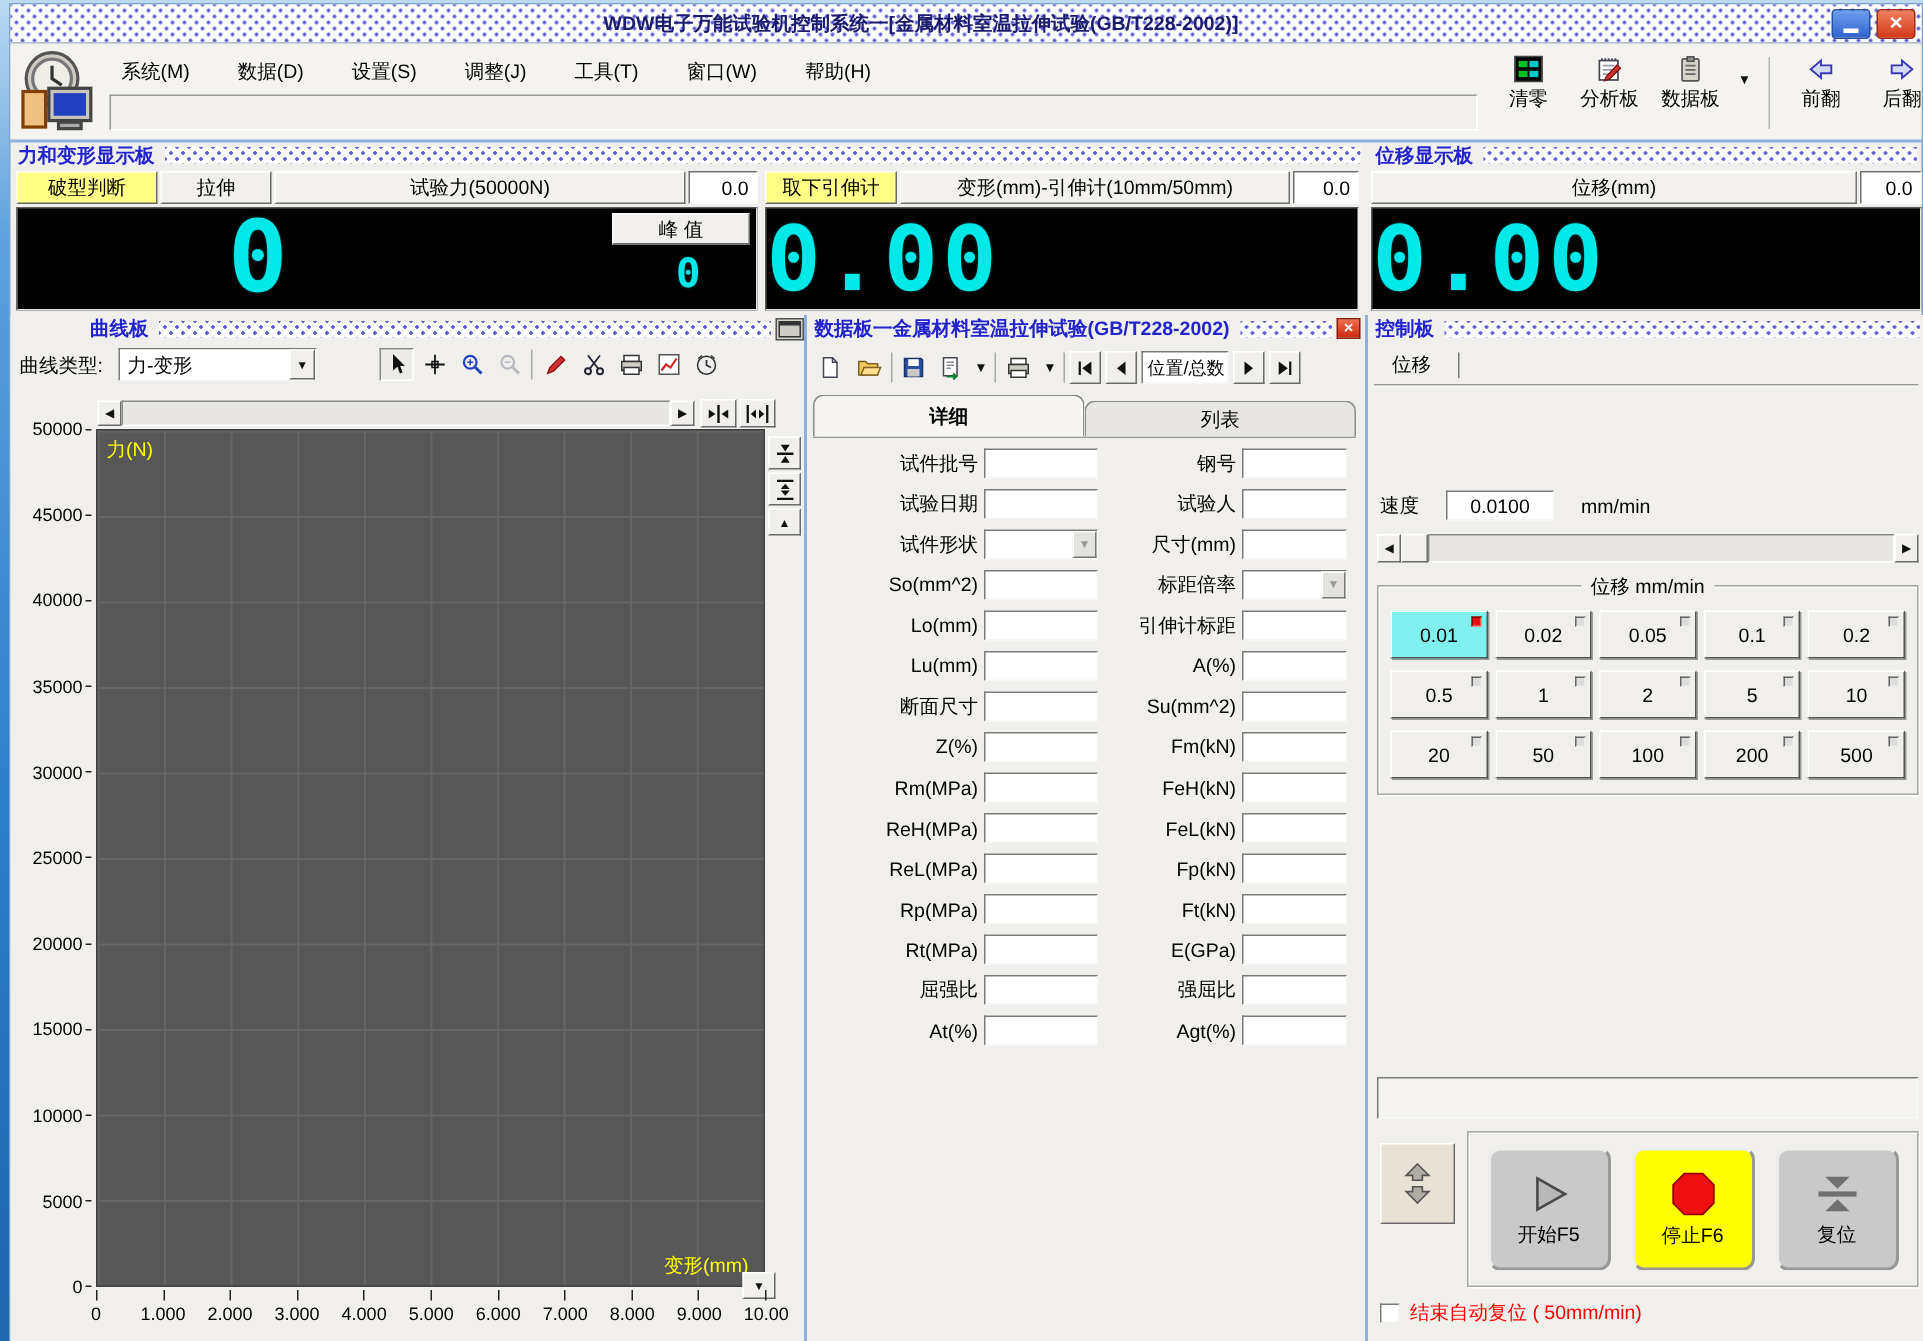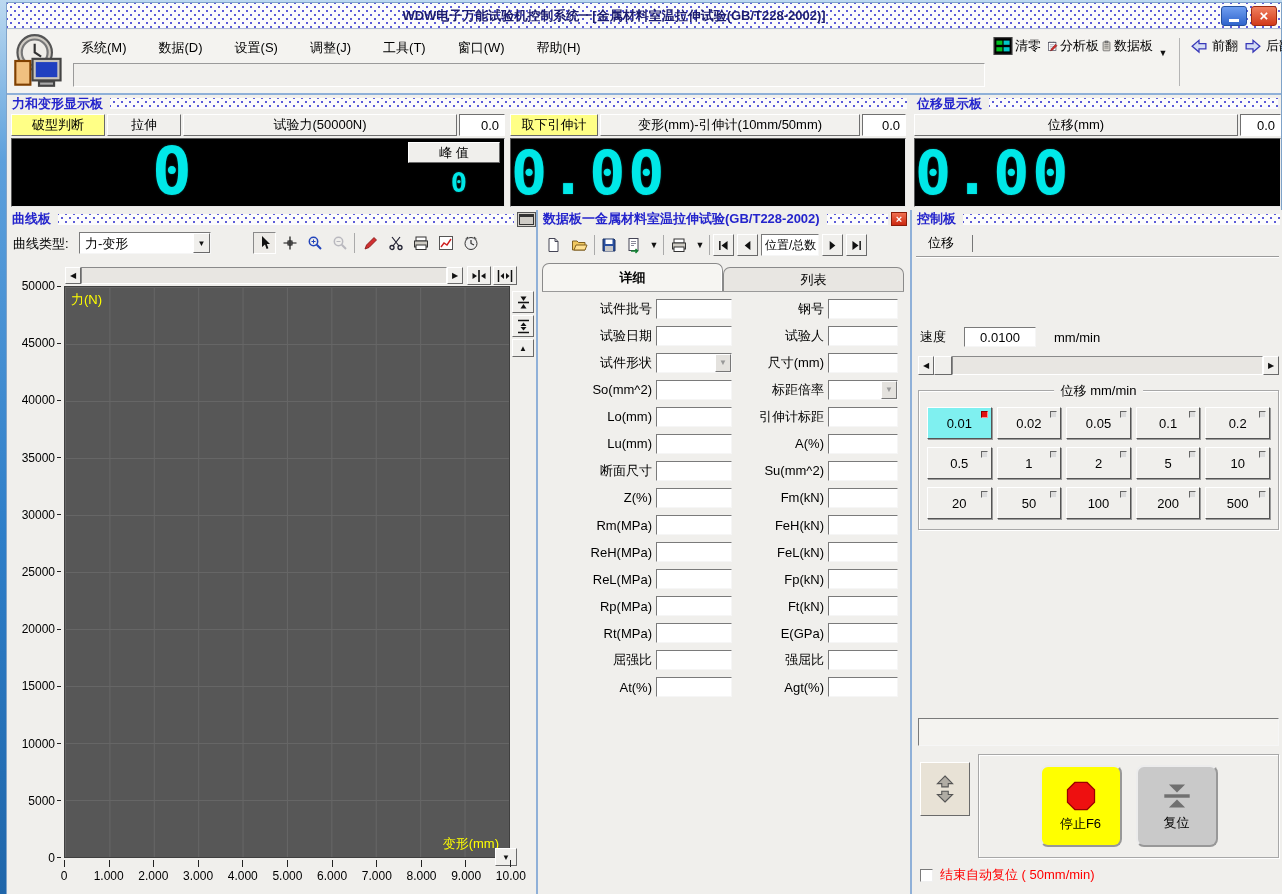--- a/index.html
+++ b/index.html
@@ -28,21 +28,21 @@
   .titlebar .title { flex:1; text-align:center; color:#1c1c6e; font-weight:bold; font-size:13px; white-space:nowrap; }
   .winbtn { width:26px; height:20px; border-radius:3px; margin-right:4px; display:flex; align-items:center; justify-content:center; }
   .winbtn.min { background:linear-gradient(#6f9ef0,#2f64cc); border:1px solid #24509e; }
   .winbtn.min i { display:block; width:10px; height:3px; background:#fff; margin-top:9px; }
   .winbtn.close { background:linear-gradient(#f08060,#d23a1a); border:1px solid #9e2a10; color:#fff; font-weight:bold; font-size:15px; line-height:1; }
 
   .menurow { position:absolute; left:0; top:27px; width:1274px; height:63px; background:#f4f3f0; }
   .menus { position:absolute; left:70px; top:7px; height:22px; display:flex; gap:24px; align-items:center; }
   .mitem { padding:1px 4px; white-space:nowrap; }
   .toptools { position:absolute; left:986px; top:4px; height:56px; display:flex; align-items:flex-start; gap:2px; }
-  .ttbtn { width:52px; display:flex; flex-direction:row; align-items:center; gap:2px; padding-top:3px; }
+  .ttbtn { width:52px; display:flex; flex-direction:column; align-items:center; gap:2px; padding-top:3px; }
   .ttbtn .tlabel { font-size:13px; white-space:nowrap; }
   .ttsep { width:1px; height:48px; background:#b5b5b5; margin:4px 6px 0 6px; }
   .ttcaret { width:16px; padding-top:14px; font-size:9px; color:#111; text-align:center; }
   .hr1 { background:#8fb0d8; }
 
   .phead { display:flex; align-items:center; }
   .phead .ptitle { color:#2424cc; font-weight:bold; padding:0 4px 0 5px; white-space:nowrap; font-size:13px; }
   .phead .pfill { flex:1; height:11px; margin:0 3px; }
 
   .hbar { background:#f2f1ee; border:1px solid; border-color:#ffffff #707070 #707070 #ffffff; display:flex; align-items:center; justify-content:center; font-size:13px; }
@@ -215,21 +215,21 @@
     <span class="ptitle">位移显示板</span>
     <span class="pfill dots"></span>
   </div>
   <div class="abs hbar" style="left:907px;top:111px;width:324px;height:22px;">位移(mm)</div>
   <div class="abs vbox" style="left:1233px;top:111px;width:41px;height:22px;">0.0</div>
   <div class="abs display dcenter" style="left:907px;top:135px;width:367px;height:69px;">
     <span class="lcd" style="font-size:60px;">0.00</span>
   </div>
 
   <div class="abs" style="left:0;top:207px;width:531px;height:685px;background:#f0efec;border-right:2px solid #8fb0d8;">
-    <div class="abs phead" style="left:0;top:0;width:529px;height:18px;">
+    <div class="abs phead" style="left:0;top:0;width:529px;height:18px;padding-left:48px;">
       <span class="ptitle">曲线板</span>
       <span class="pfill dots"></span>
       <span class="maxbtn">
           <i></i>
         </span>
     </div>
     <div class="abs" style="left:6px;top:24px;height:20px;display:flex;align-items:center;">曲线类型:</div>
     <div class="abs combo s3" style="left:72px;top:22px;width:132px;height:22px;">
       <span class="cval">力-变形</span>
       <span class="cbtn r3">▼</span>
@@ -647,20 +647,26 @@
     <div class="abs s3" style="left:6px;top:508px;width:361px;height:28px;background:#f4f3f0;"></div>
 
     <div class="abs r3" style="left:8px;top:552px;width:50px;height:54px;background:#e8e2d6;display:flex;align-items:center;justify-content:center;">
       <svg width="26" height="30" viewBox="0 0 24 26">
         <path d="M12 1 L19 8 H15 V11 H9 V8 H5 Z" fill="#b0aca4" stroke="#555"></path>
         <path d="M12 25 L19 18 H15 V15 H9 V18 H5 Z" fill="#b0aca4" stroke="#555"></path>
       </svg>
     </div>
 
     <div class="abs bgroup" style="left:66px;top:544px;width:301px;height:104px;">
+      <button class="bigbtn">
+        <svg width="30" height="30" viewBox="0 0 26 26">
+            <polygon points="6,4 22,13 6,22" fill="#b8b8b8" stroke="#4a4a4a" stroke-width="1.5"></polygon>
+          </svg>
+        <span>开始F5</span>
+      </button>
       <button class="bigbtn stop">
         <svg width="32" height="32" viewBox="0 0 26 26">
             <polygon points="8,2 18,2 24,8 24,18 18,24 8,24 2,18 2,8" fill="#ee1010" stroke="#900"></polygon>
           </svg>
         <span>停止F6</span>
       </button>
       <button class="bigbtn">
         <svg width="30" height="30" viewBox="0 0 26 26">
             <polygon points="6,3 20,3 13,10" fill="#707070"></polygon>
             <rect x="2" y="11.5" width="22" height="3" fill="#707070"></rect>

